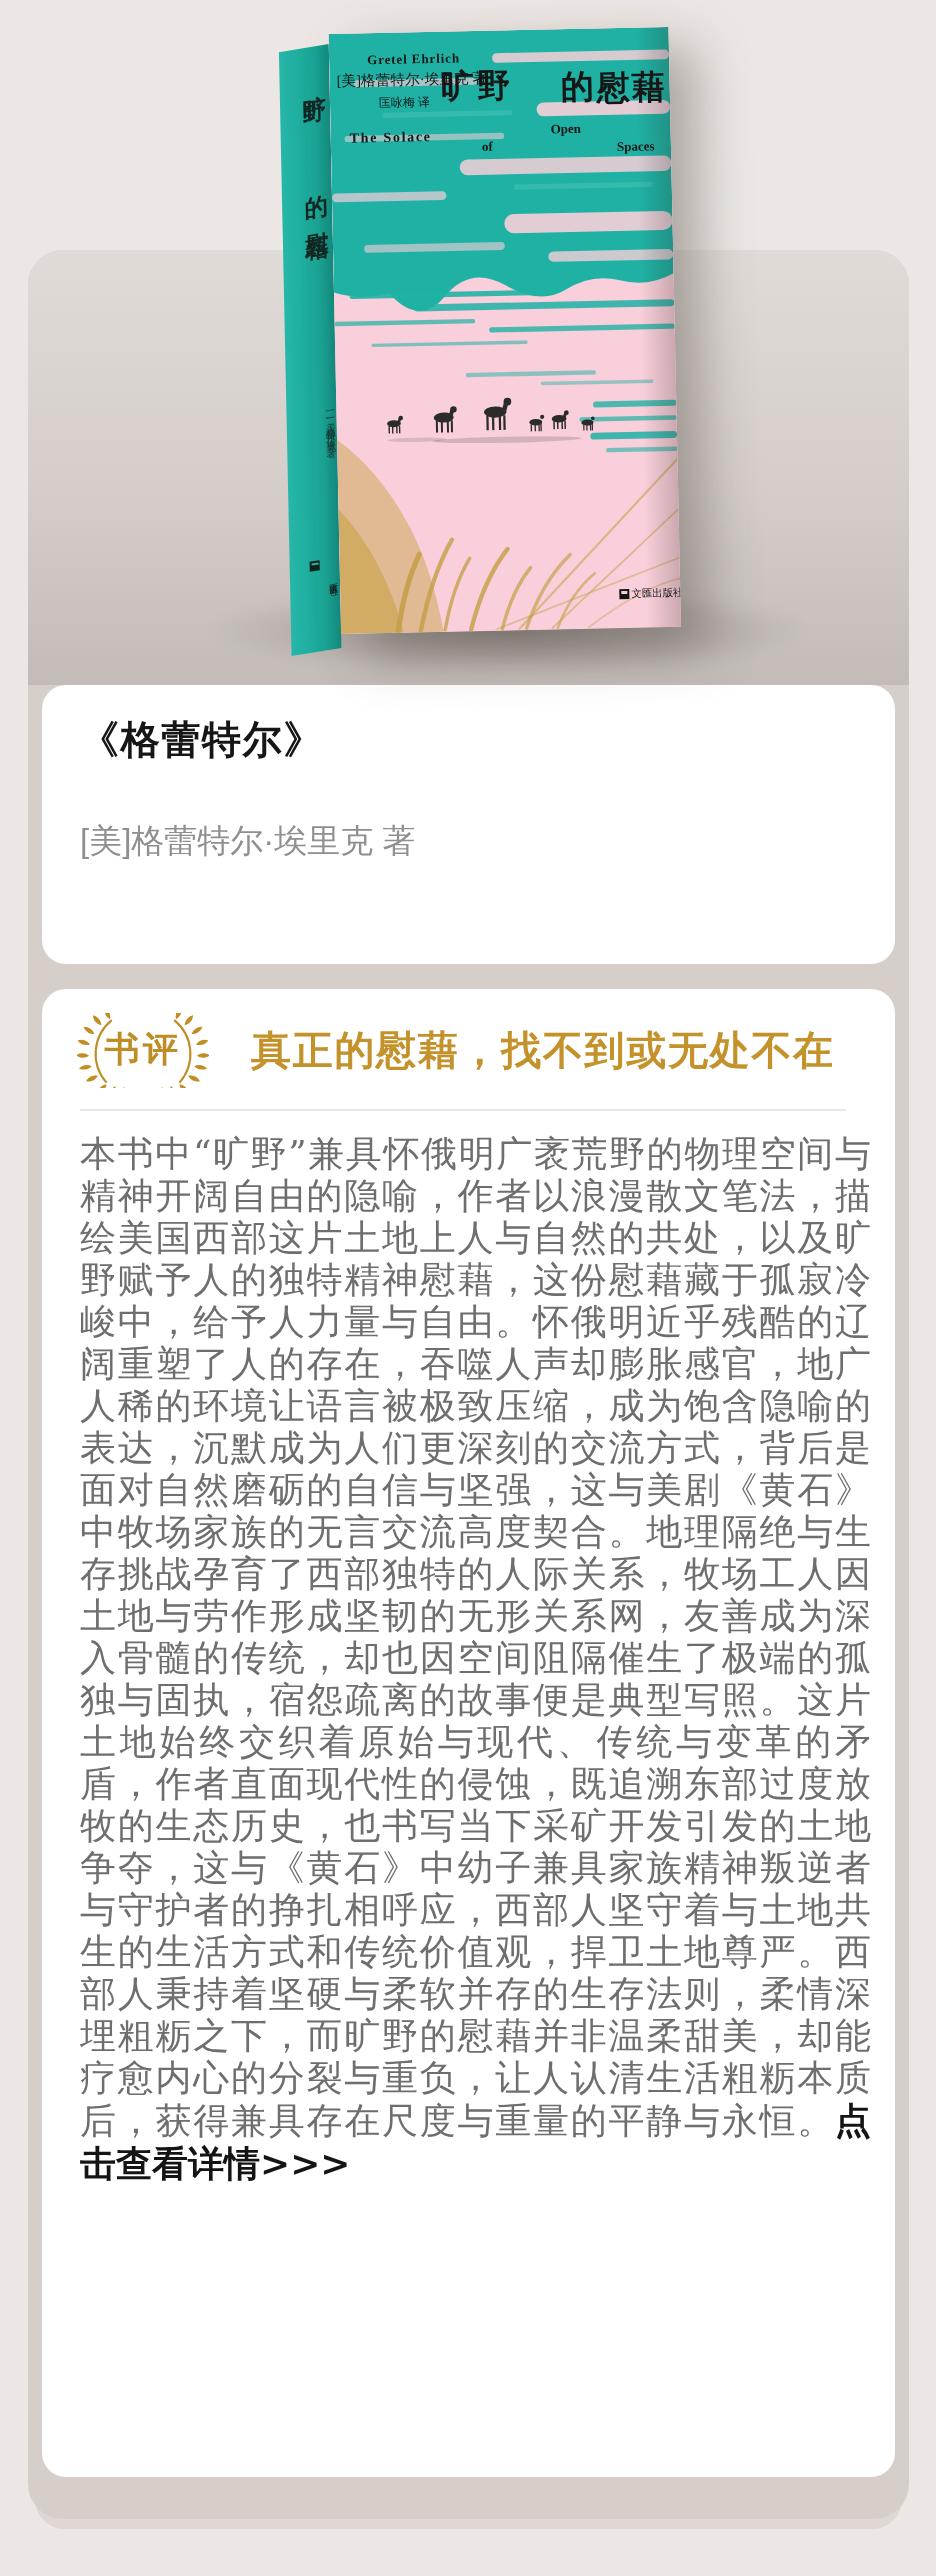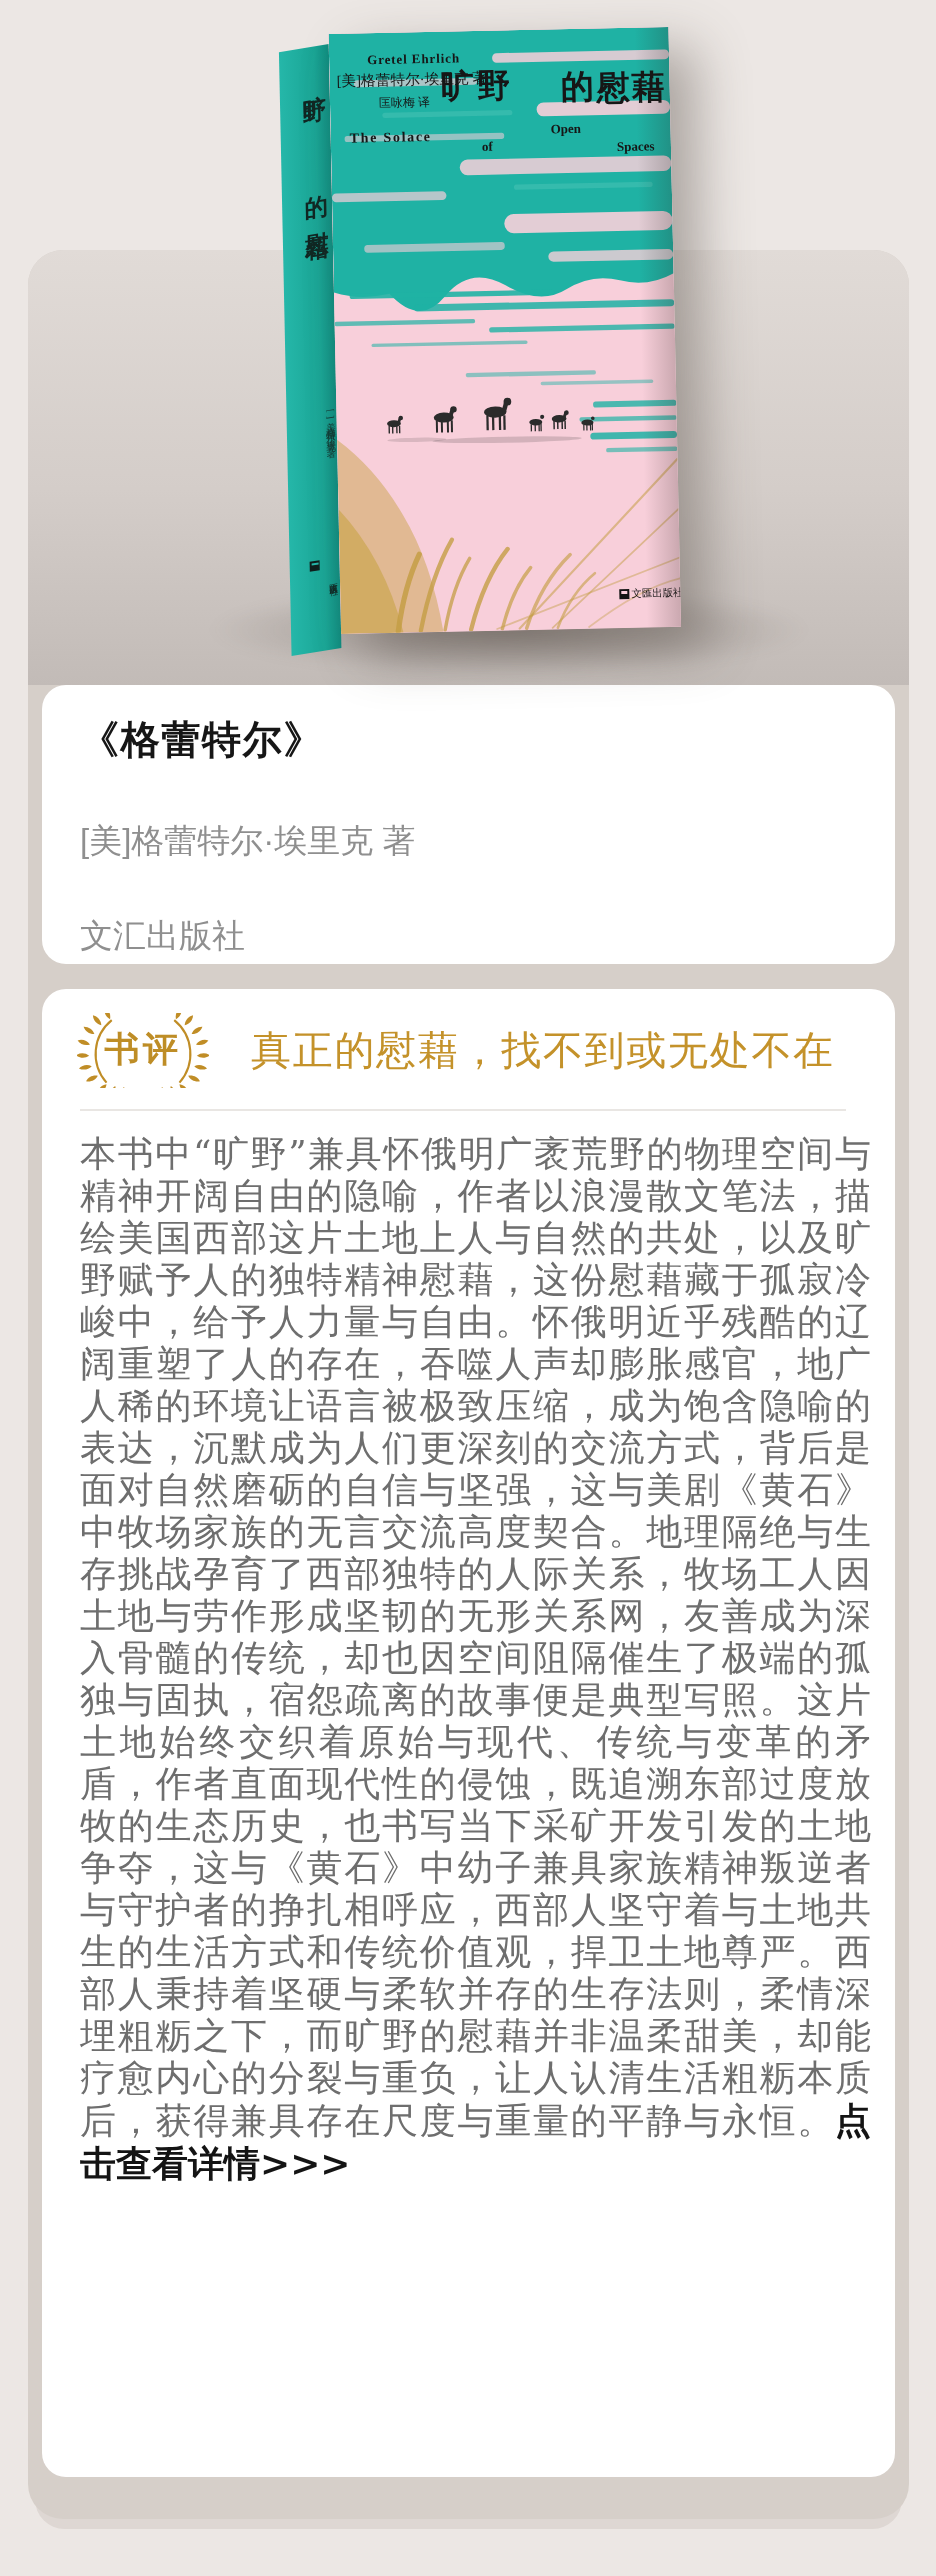--- a/index.html
+++ b/index.html
@@ -84,21 +84,21 @@
     color:#161616; letter-spacing:1.7px; }
   .info-author { margin:52px 0 0 38px; font-size:33px; color:#8f8f8f; }
   .info-pub { margin:50px 0 0 38px; font-size:33px; color:#8f8f8f; }
 
   .card2 { top:739px; height:1488px; }
   .review-head { display:flex; align-items:center; gap:42px; margin:24px 0 0 35px; }
   .badge { position:relative; width:132px; height:75px; flex:0 0 auto; }
   .badge-label { position:absolute; left:0; right:0; top:13px; text-align:center;
     font-size:35px; font-weight:700; color:#be8d26;
     font-family:"Liberation Serif",serif; letter-spacing:3.5px; }
-  .headline { font-size:40px; font-weight:400; color:#c4922a; letter-spacing:1.7px; }
+  .headline { font-size:40px; font-weight:700; color:#c4922a; letter-spacing:1.7px; }
   .divider { height:1.7px; background:#e9e6e3; margin:21px 49px 0 38px; }
   .review-body {
     margin:22.6px 24px 0 38px;
     font-family:"DejaVu Serif", serif;
     font-size:36px; line-height:42px; color:#6e6e6e;
     text-align:justify;
   }
   .review-link { color:#141414; font-weight:700; cursor:pointer; }
 </style>
 </head>
@@ -248,21 +248,20 @@
           <span class="cov-pub-sq"></span>
           <span>文匯出版社</span>
         </div>
       </div>
     </div>
   </div>
 
   <div class="card card1">
     <div class="info-title">《格蕾特尔》</div>
     <div class="info-author">[美]格蕾特尔·埃里克 著</div>
-    <div class="info-pub">文汇出版社</div>
   </div>
 
   <div class="card card2">
     <div class="review-head">
       <div class="badge">
         <svg viewBox="0 0 152 86" width="132" height="75" aria-hidden="true">
           <defs>
             <path id="lf" d="M0 0 C3.4 -4.5 3.4 -10.5 0 -15 C-3.4 -10.5 -3.4 -4.5 0 0 Z"></path>
             <g id="branch" fill="#c08d26">
               <path d="M40,8 C18,26 15,58 34,80" stroke="#c08d26" stroke-width="2.4" fill="none"></path>

